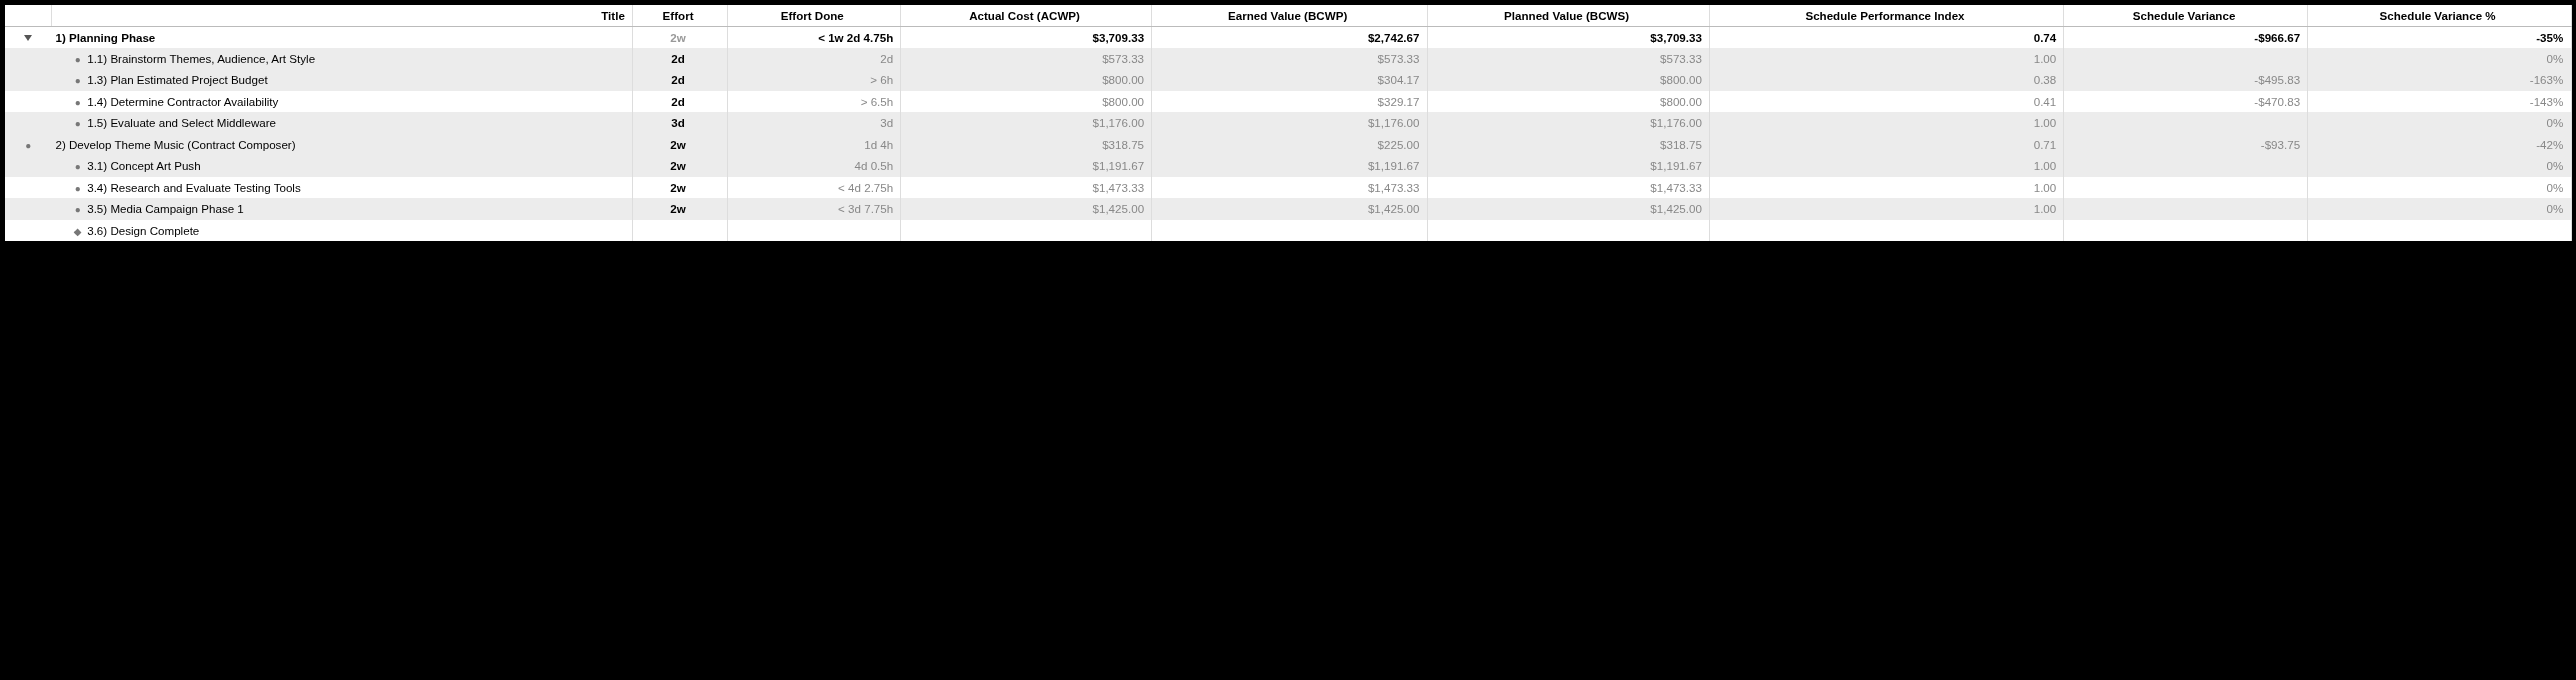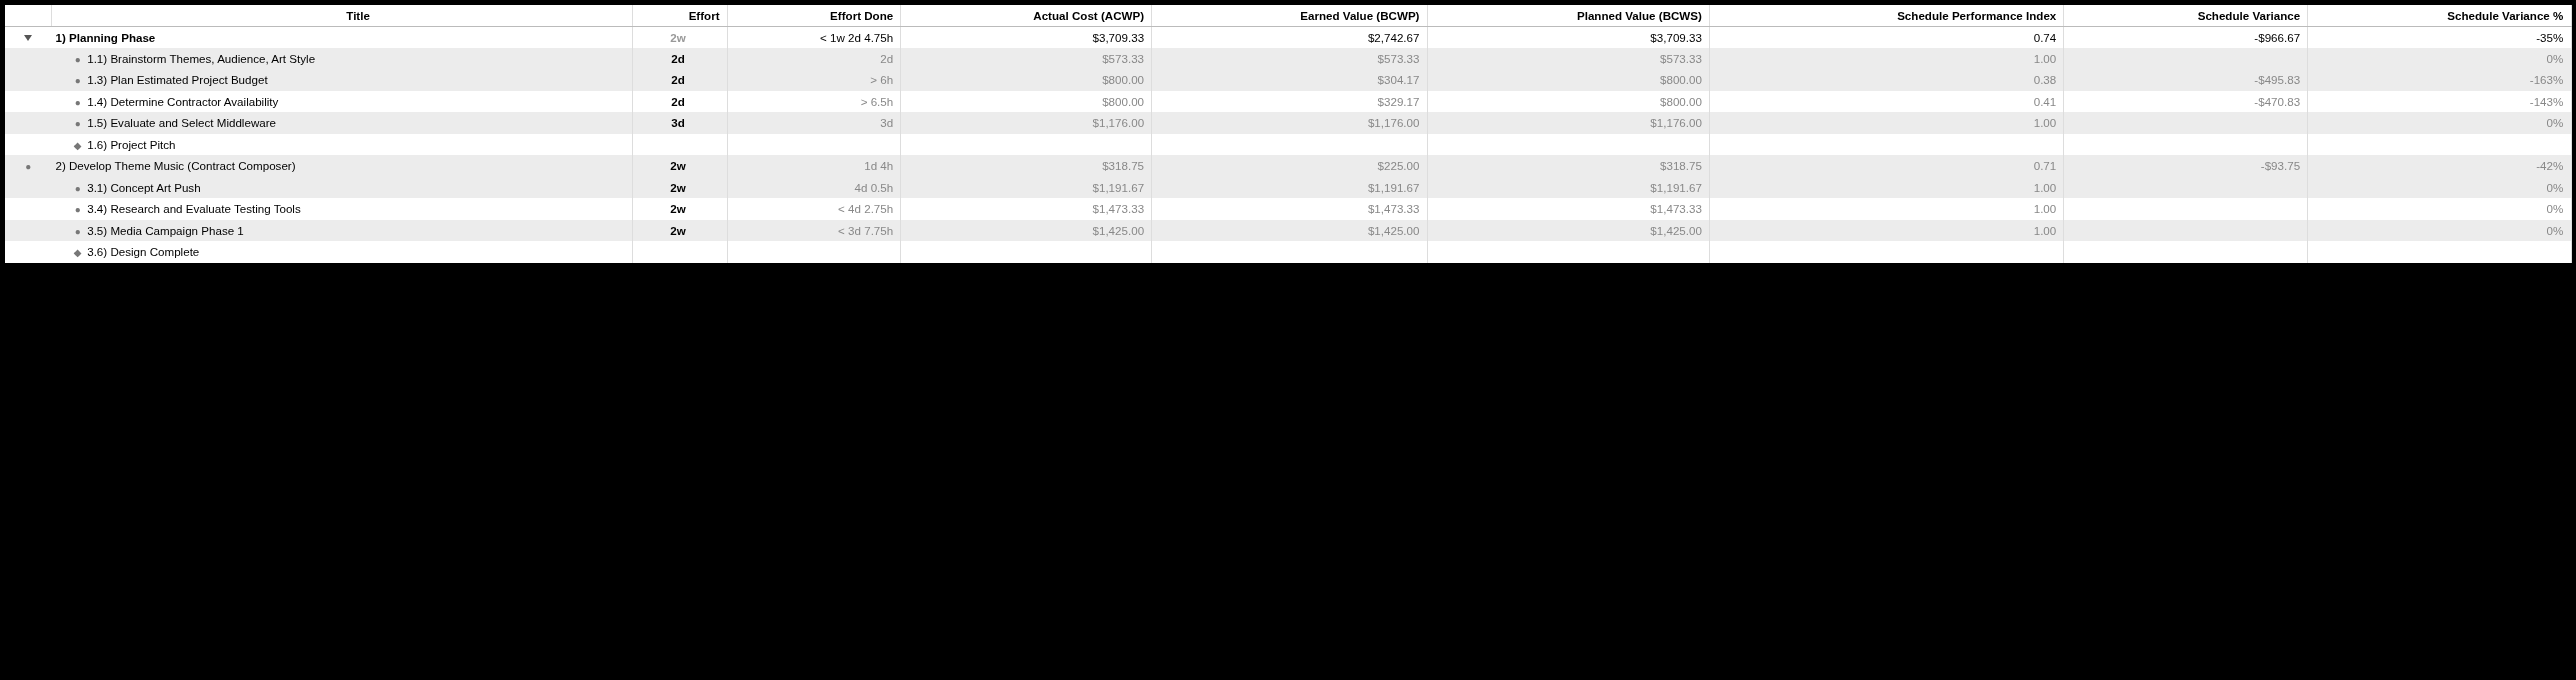--- a/index.html
+++ b/index.html
@@ -23,43 +23,42 @@
     padding: 2.7px 7.2px 2.7px 3.6px;
     white-space: nowrap;
     overflow: hidden;
     text-overflow: ellipsis;
     border-right: 0.9px solid #ddd;
     height: 21.5px;
     vertical-align: middle;
   }
   th {
     font-weight: 600;
-    text-align: right;
     font-size: 11.6px;
     color: #000;
     background: #fff;
     border-bottom: 0.9px solid #bbb;
   }
-  th.title-col { text-align: center; padding-left: 39px; }
+  th.title-col { text-align: right; padding-left: 39px; }
   col.marker-col { width: 27px; }
   col.title-col { width: 331px; }
   col.effort-col { width: 54px; }
   col.effdone-col { width: 99px; }
   col.acwp-col { width: 143px; }
   col.bcwp-col { width: 157px; }
   col.bcws-col { width: 161px; }
   col.spi-col { width: 202px; }
   col.sv-col { width: 139px; }
   col.svp-col { width: 150px; }
 
   td.marker { text-align: center; border-right: none; padding:0; }
   td.title { text-align: left; padding-left: 3.6px; }
   td.num { text-align: right; color: #888; }
   tr.bold td.title { font-weight: 700; }
-  tr.bold td.num.dark { color: #000; font-weight: 400; }
+  tr.bold td.num.dark { color: #000; font-weight: 700; }
   tr.shaded td { background: #ececec; }
   tr.shaded.bold td.title, tr.bold td.title { color:#000; }
   .tri {
     display: inline-block;
     width: 0; height: 0;
     vertical-align: middle;
   }
   .tri-down {
     border-left: 4.5px solid transparent;
     border-right: 4.5px solid transparent;
@@ -158,32 +157,20 @@
           <td class="title"><span style="display:inline-block;width:16px"></span><span class="handle"><span class="bullet">●</span></span> <span>1.5)  Evaluate and Select Middleware</span></td>
           <td class="effort">3d</td>
           <td class="num">3d</td>
           <td class="num">$1,176.00</td>
           <td class="num">$1,176.00</td>
           <td class="num">$1,176.00</td>
           <td class="num">1.00</td>
           <td class="num"></td>
           <td class="num">0%</td>
         </tr>
-        <tr>
-          <td class="marker"></td>
-          <td class="title"><span style="display:inline-block;width:16px"></span><span class="handle"><span class="diamond">◆</span></span> <span>1.6)  Project Pitch</span></td>
-          <td class="effort"></td>
-          <td class="num"></td>
-          <td class="num"></td>
-          <td class="num"></td>
-          <td class="num"></td>
-          <td class="num"></td>
-          <td class="num"></td>
-          <td class="num"></td>
-        </tr>
         <tr class="shaded">
           <td class="marker"><span class="handle"><span class="bullet">●</span></span></td>
           <td class="title"><span style="display:inline-block;width:0px"></span><span>2)  Develop Theme Music (Contract Composer)</span></td>
           <td class="effort">2w</td>
           <td class="num">1d 4h</td>
           <td class="num">$318.75</td>
           <td class="num">$225.00</td>
           <td class="num">$318.75</td>
           <td class="num">0.71</td>
           <td class="num">-$93.75</td>

